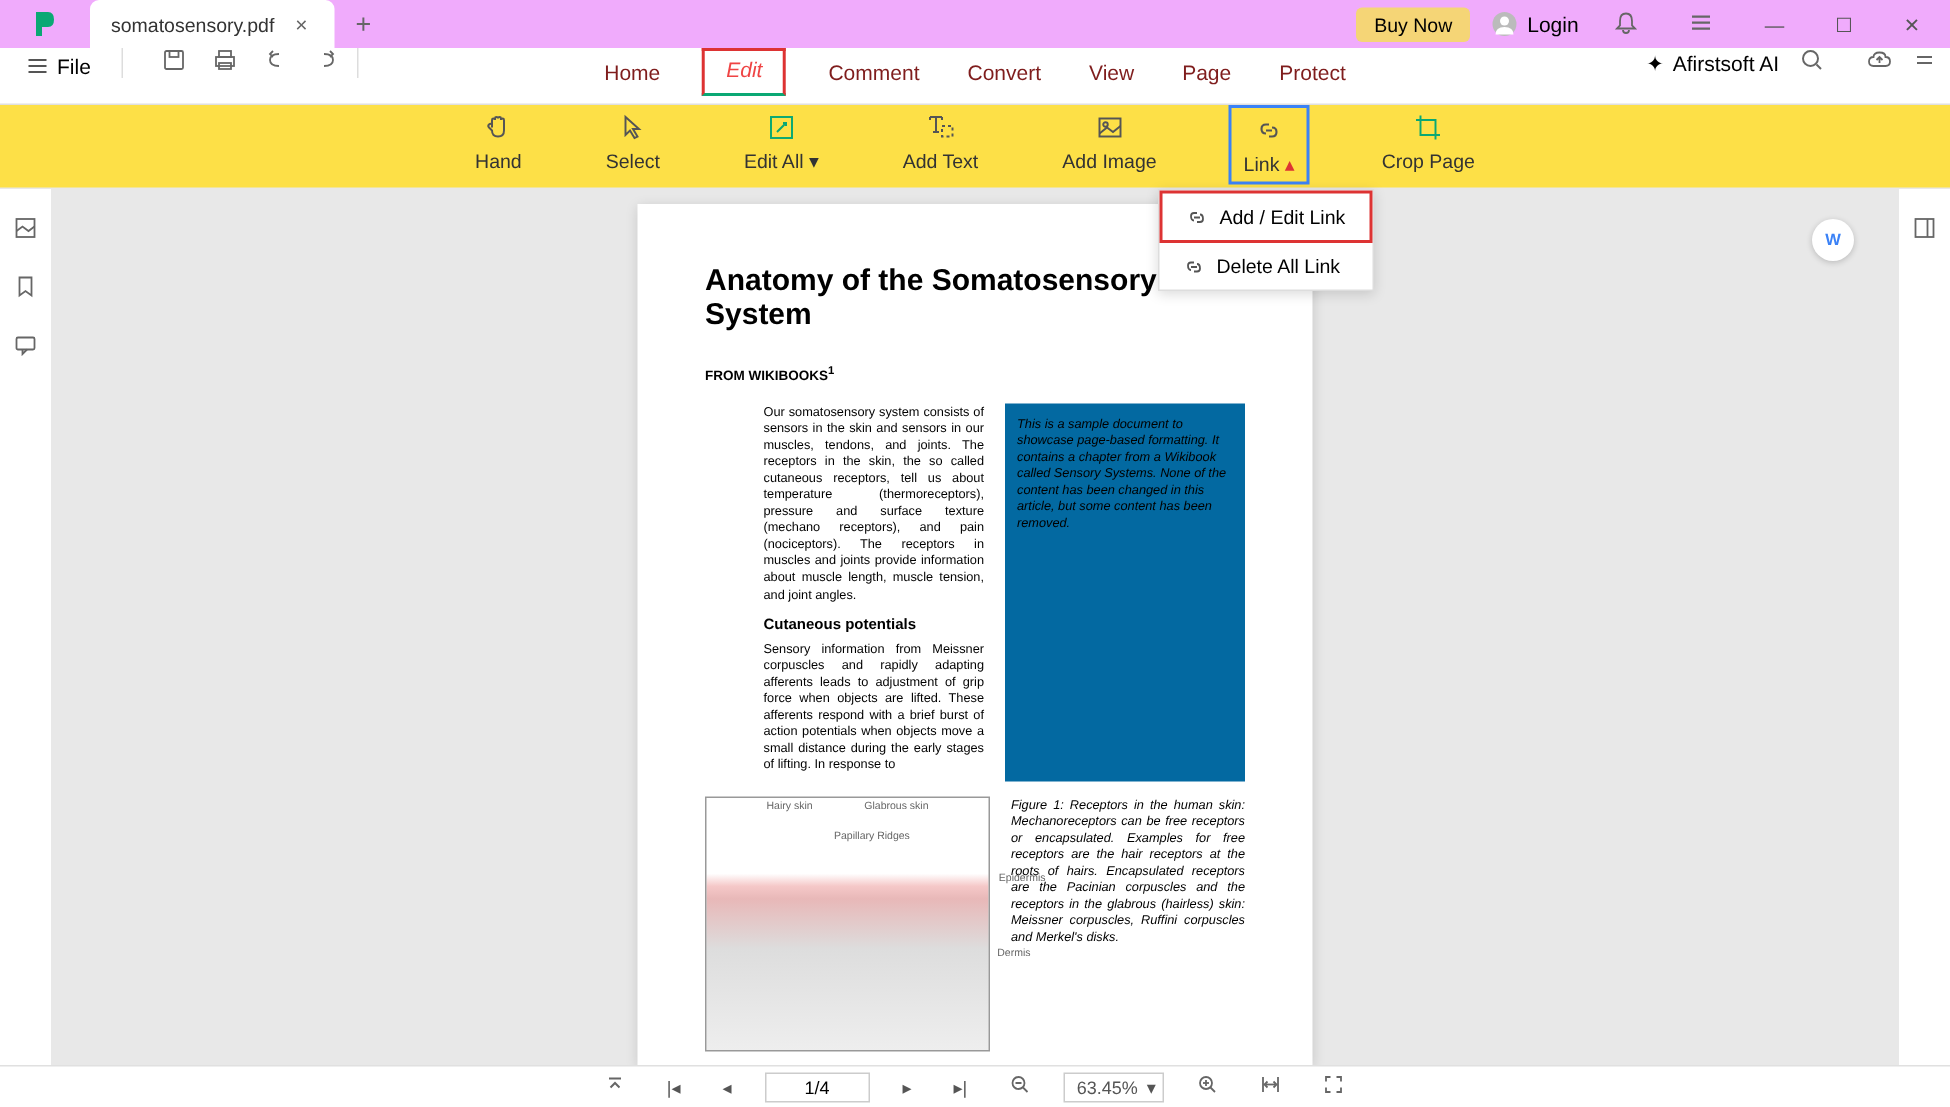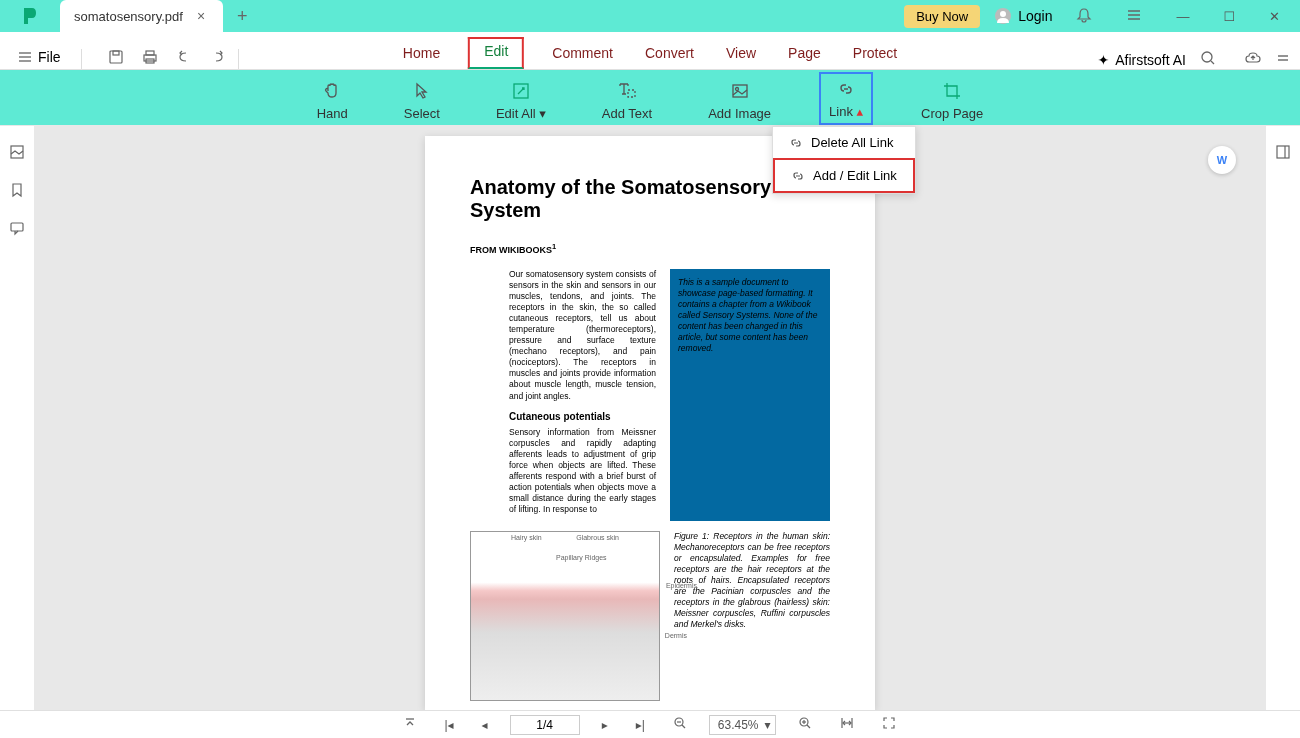--- a/index.html
+++ b/index.html
@@ -1,43 +1,43 @@
 <!DOCTYPE html>
 <html><head>
 <meta charset="utf-8">
 <style>
 * { margin: 0; padding: 0; box-sizing: border-box; font-family: -apple-system, BlinkMacSystemFont, "Segoe UI", sans-serif; }
 body { width: 1300px; height: 738px; background: #f5f5f5; overflow: hidden; position: relative; }
 
 
-.titlebar { height: 32px; background: #5eead4; display: flex; align-items: center; }
+.titlebar { height: 32px; background: #f0abfc; display: flex; align-items: center; }
 .logo { width: 24px; height: 24px; margin: 0 18px; display: flex; align-items: center; justify-content: center; }
 .tab { background: #fff; height: 32px; padding: 0 14px; display: flex; align-items: center; gap: 10px; border-radius: 6px 6px 0 0; font-size: 13px; color: #333; }
 .tab-close { color: #666; font-size: 14px; cursor: pointer; padding: 0 4px; }
 .tab-add { padding: 0 14px; color: #666; font-size: 18px; cursor: pointer; }
 .titlebar-right { margin-left: auto; display: flex; align-items: center; gap: 14px; padding-right: 10px; }
 .buy-now { background: #f5d576; padding: 4px 12px; border-radius: 4px; font-size: 13px; cursor: pointer; }
 .login { display: flex; align-items: center; gap: 6px; font-size: 14px; cursor: pointer; }
 .win-btn { padding: 6px 10px; color: #555; cursor: pointer; font-size: 13px; }
 
 
-.menubar { height: 38px; background: #fff; display: flex; align-items: flex-end; padding: 0 10px; border-bottom: 1px solid #e0e0e0; position: relative; }
+.menubar { height: 38px; background: #fff; display: flex; align-items: flex-start; padding: 0 10px; border-bottom: 1px solid #e0e0e0; position: relative; }
 .file-btn { display: flex; align-items: center; gap: 6px; font-size: 14px; padding: 4px 8px; cursor: pointer; }
 .qa-icons { display: flex; gap: 18px; margin-left: 14px; color: #666; }
 .qa-icons span { cursor: pointer; }
 .divider { width: 1px; height: 20px; background: #ddd; margin: 0 12px; }
 .menu-center { position: absolute; left: 50%; transform: translateX(-50%); display: flex; gap: 24px; font-size: 14px; }
 .menu-item { cursor: pointer; padding: 8px 4px; color: #7f1d1d; }
-.menu-item.active { color: #15803d; border: 2px solid #d33; padding: 4px 14px; border-bottom: 2px solid #d33; }
+.menu-item.active { color: #ef4444; border: 2px solid #d33; padding: 4px 14px; border-bottom: 2px solid #d33; font-style: italic; }
 .menu-item.active-underline { border-bottom: 2px solid #0aa874; }
 .menu-right { margin-left: auto; display: flex; align-items: center; gap: 14px; font-size: 14px; }
 .ai-btn { display: flex; align-items: center; gap: 6px; cursor: pointer; }
 
 
-.toolbar { height: 56px; background: #5eead4; display: flex; align-items: flex-end; justify-content: center; gap: 40px; border-bottom: 1px solid #e8e8e8; }
+.toolbar { height: 56px; background: #fde047; display: flex; align-items: flex-start; justify-content: center; gap: 40px; border-bottom: 1px solid #e8e8e8; }
 .tool { display: flex; flex-direction: column; align-items: center; gap: 4px; cursor: pointer; font-size: 13px; color: #333; padding: 4px 8px; }
 .tool-icon { height: 22px; display: flex; align-items: center; color: #555; }
 .tool.boxed { border: 2px solid #3b82f6; }
 
 
 .dropdown { position: absolute; top: 126px; left: 772px; background: #fff; border: 1px solid #ddd; box-shadow: 0 2px 8px rgba(0,0,0,0.15); z-index: 100; }
 .dropdown-item { padding: 8px 16px; font-size: 13px; display: flex; align-items: center; gap: 8px; cursor: pointer; }
 .dropdown-item.boxed { border: 2px solid #d33; }
 
 
@@ -225,31 +225,31 @@
     <span class="tool-icon">
         <svg width="20" height="20" viewBox="0 0 20 20" fill="none" stroke="#0aa874" stroke-width="1.3">
           <path d="M5 2 L5 15 L18 15 M2 5 L15 5 L15 18"></path>
         </svg>
       </span>
     <span>Crop Page</span>
   </div>
 </div>
 
 <div class="dropdown">
+  <div class="dropdown-item boxed">
+    <svg width="14" height="14" viewBox="0 0 14 14" fill="none" stroke="#555" stroke-width="1.2">
+        <path d="M5 9 Q3 9 3 6 Q3 4 5 4 L7 4 M9 5 Q11 5 11 8 Q11 10 9 10 L7 10 M5 7 L9 7"></path>
+      </svg>
+    <span>Add / Edit Link</span>
+  </div>
   <div class="dropdown-item">
     <svg width="14" height="14" viewBox="0 0 14 14" fill="none" stroke="#555" stroke-width="1.2">
         <path d="M5 9 Q3 9 3 6 Q3 4 5 4 L7 4 M9 5 Q11 5 11 8 Q11 10 9 10 L7 10 M5 7 L9 7"></path>
       </svg>
     <span>Delete All Link</span>
-  </div>
-  <div class="dropdown-item boxed">
-    <svg width="14" height="14" viewBox="0 0 14 14" fill="none" stroke="#555" stroke-width="1.2">
-        <path d="M5 9 Q3 9 3 6 Q3 4 5 4 L7 4 M9 5 Q11 5 11 8 Q11 10 9 10 L7 10 M5 7 L9 7"></path>
-      </svg>
-    <span>Add / Edit Link</span>
   </div>
 </div>
 
 <div class="main">
   <div class="sidebar-left">
     <span><svg width="16" height="16" viewBox="0 0 16 16" fill="none" stroke="#666" stroke-width="1.2">
           <rect x="2" y="2" width="12" height="12"></rect>
           <path d="M2 10 L6 7 L10 10 L14 7"></path>
         </svg></span>
     <span><svg width="16" height="16" viewBox="0 0 16 16" fill="none" stroke="#666" stroke-width="1.2">

